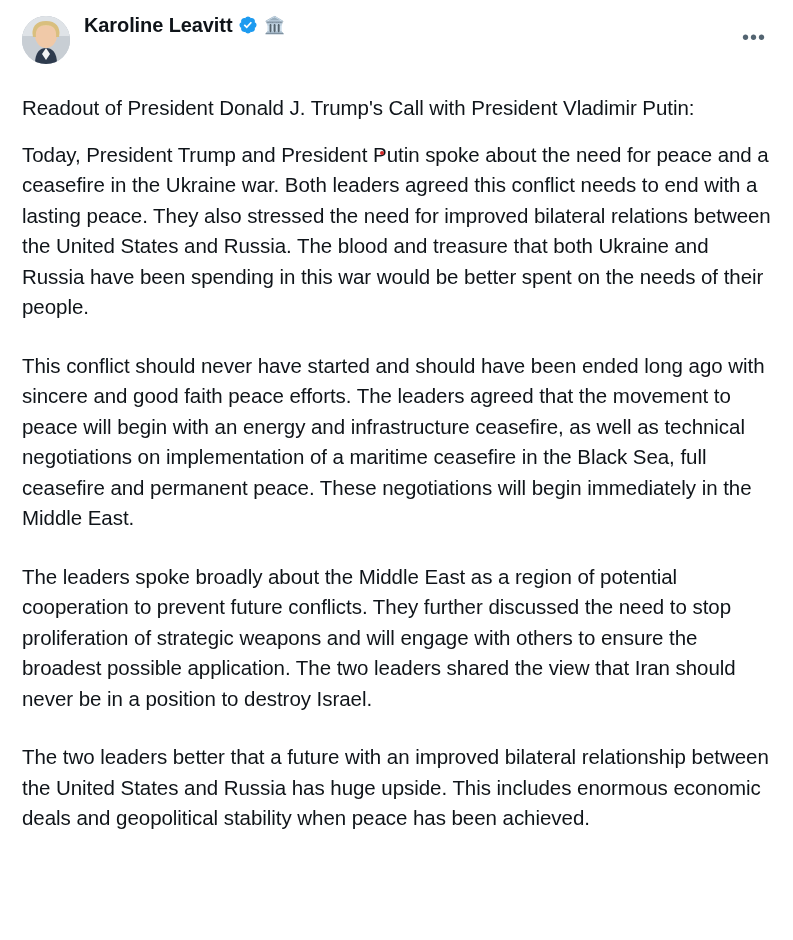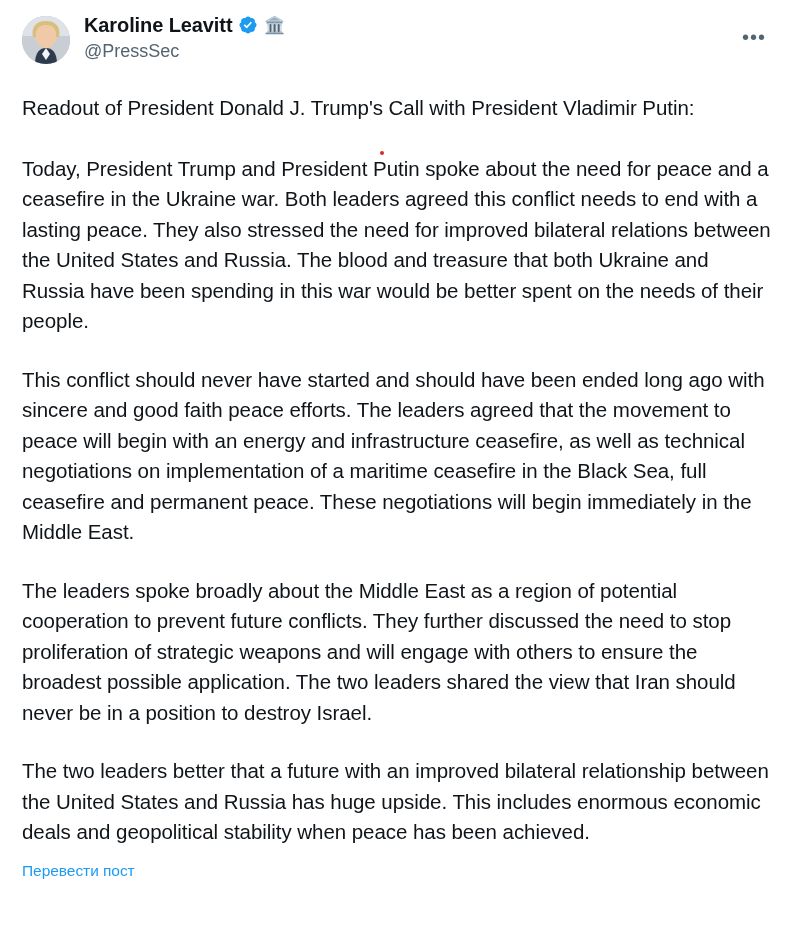--- a/index.html
+++ b/index.html
@@ -99,21 +99,21 @@
     font-size: 20.5px;
     line-height: 30.5px;
     color: #0f1419;
     letter-spacing: -0.05px;
   }
   .tweet-body p {
     margin: 0 0 28px 0;
     white-space: pre-wrap;
   }
   .tweet-body p.first-para {
-    margin-bottom: 30px;
+    margin-bottom: 16px;
   }
   .tweet-body p.last-para {
     margin-bottom: 6px;
   }
   .red-dot {
     position: absolute;
     left: 380px;
     top: 151px;
     width: 4px;
     height: 4px;
@@ -150,32 +150,30 @@
     <div class="identity">
       <div class="name-row">
         <span class="display-name">Karoline Leavitt</span>
         <span class="verified-badge">
           <svg width="20" height="20" viewBox="0 0 22 22" aria-hidden="true">
             <path fill="#1d9bf0" d="M20.396 11c-.018-.646-.215-1.275-.57-1.816-.354-.54-.852-.972-1.438-1.246.223-.607.27-1.264.14-1.897-.131-.634-.437-1.218-.882-1.687-.47-.445-1.053-.75-1.687-.882-.633-.13-1.29-.083-1.897.14-.273-.587-.704-1.086-1.245-1.44S11.647 1.62 11 1.604c-.646.017-1.273.213-1.813.568s-.969.854-1.24 1.44c-.608-.223-1.267-.272-1.902-.14-.635.13-1.22.436-1.69.882-.445.47-.749 1.055-.878 1.688-.13.633-.08 1.29.144 1.896-.587.274-1.087.705-1.443 1.245-.356.54-.555 1.17-.574 1.817.02.647.218 1.276.574 1.816.356.54.856.972 1.443 1.245-.224.606-.274 1.263-.144 1.896.13.634.433 1.218.877 1.688.47.443 1.054.747 1.687.878.633.132 1.29.084 1.897-.136.274.586.705 1.084 1.246 1.439.54.354 1.17.551 1.816.569.647-.016 1.276-.213 1.817-.567s.972-.854 1.245-1.44c.604.239 1.266.296 1.903.164.636-.132 1.22-.447 1.68-.907.46-.46.776-1.044.908-1.681s.075-1.299-.165-1.903c.586-.274 1.084-.705 1.439-1.246.354-.54.551-1.17.569-1.816zM9.662 14.85l-3.429-3.428 1.293-1.302 2.072 2.072 4.4-4.794 1.347 1.246z"></path>
           </svg>
         </span>
         <span class="gov-emoji">🏛️</span>
       </div>
-      <div class="handle">@PressSec</div>
     </div>
 
     <div class="more-button">
       <span class="dots">•••</span>
     </div>
   </div>
 
   <div class="red-dot"></div>
 
   <div class="tweet-body">
     <p class="first-para">Readout of President Donald J. Trump's Call with President Vladimir Putin:</p>
     <p>Today, President Trump and President Putin spoke about the need for peace and a ceasefire in the Ukraine war. Both leaders agreed this conflict needs to end with a lasting peace. They also stressed the need for improved bilateral relations between the United States and Russia. The blood and treasure that both Ukraine and Russia have been spending in this war would be better spent on the needs of their people.</p>
     <p>This conflict should never have started and should have been ended long ago with sincere and good faith peace efforts. The leaders agreed that the movement to peace will begin with an energy and infrastructure ceasefire, as well as technical negotiations on implementation of a maritime ceasefire in the Black Sea, full ceasefire and permanent peace. These negotiations will begin immediately in the Middle East.</p>
     <p>The leaders spoke broadly about the Middle East as a region of potential cooperation to prevent future conflicts. They further discussed the need to stop proliferation of strategic weapons and will engage with others to ensure the broadest possible application. The two leaders shared the view that Iran should never be in a position to destroy Israel.</p>
     <p class="last-para">The two leaders better that a future with an improved bilateral relationship between the United States and Russia has huge upside. This includes enormous economic deals and geopolitical stability when peace has been achieved.</p>
-    <span class="translate-link">Перевести пост</span>
   </div>
 
 </div>
 
 </body></html>

